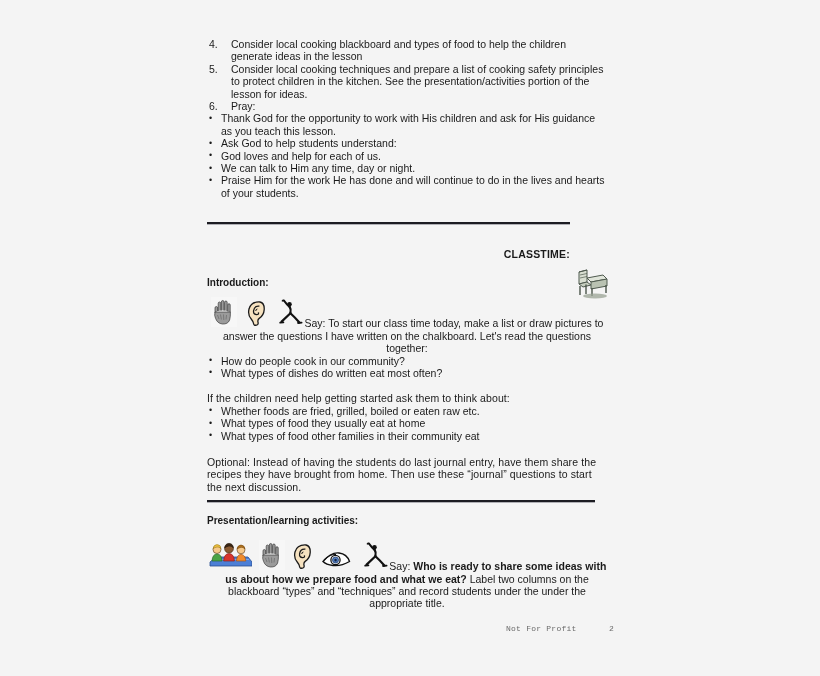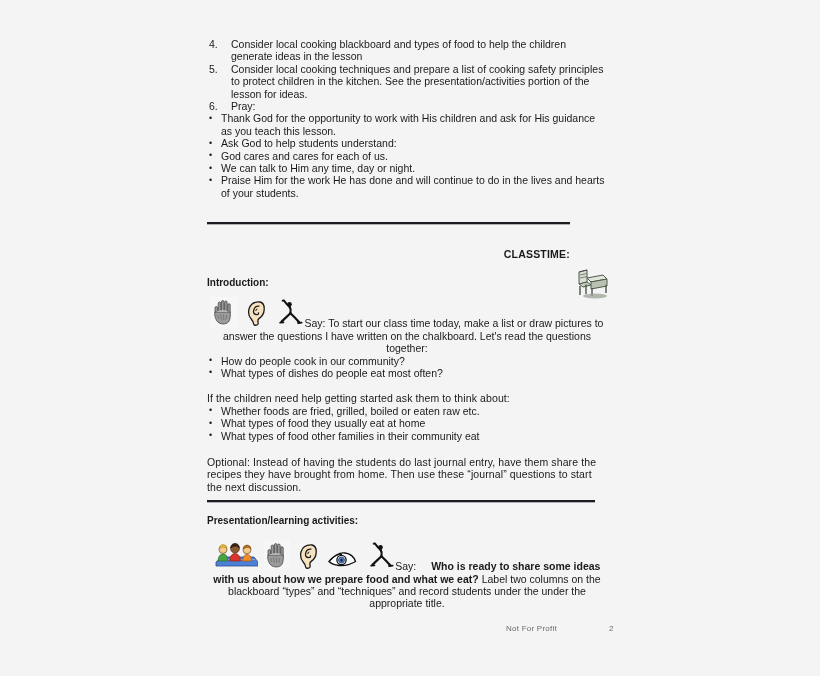--- a/index.html
+++ b/index.html
@@ -93,21 +93,21 @@
     font-size: 10.5px;
     font-weight: bold;
     text-align: right;
     width: 363px;
     letter-spacing: 0.02em;
   }
   .section-head {
     font-size: 10px;
     font-weight: bold;
   }
-  .bold { font-weight: bold; margin-left: 12px; }
+  .bold { font-weight: bold; }
   .ital { }
 
   
   .icon-para {
     font-size: 10.5px;
     line-height: 12.4px;
     text-align: center;
   }
   .icons-inline {
     display: inline-block;
@@ -128,21 +128,21 @@
     width: 38px;
     height: 38px;
   }
 
   
   .footer {
     position: absolute;
     left: 506px;
     top: 624px;
     width: 120px;
-    font-family: Liberation Sans, sans-serif;
+    font-family: Liberation Mono, monospace;
     font-size: 8px;
     color: #6b6b6b;
     letter-spacing: 0.03em;
   }
   .footer .pno {
     position: absolute;
     left: 103px;
     top: 0;
   }
 </style>
@@ -195,21 +195,21 @@
         <span>Thank God for the opportunity to work with His children and ask for His guidance as you teach this lesson.</span>
       </li>
       <li>
         <span class="bdot">•</span>
         <span>Ask God to help students understand:</span>
       </li>
     </ul>
     <ul class="bul ind2">
       <li>
         <span class="bdot">•</span>
-        <span>God cares and cares for each of us.</span>
+        <span>God loves and help for each of us.</span>
       </li>
       <li>
         <span class="bdot">•</span>
         <span>We can talk to Him any time, day or night.</span>
       </li>
     </ul>
     <ul class="bul ind1">
       <li>
         <span class="bdot">•</span>
         <span>Praise Him for the work He has done and will continue to do in the lives and hearts of your students.</span>
@@ -275,21 +275,21 @@
       </span><span>Say:</span><span> To start our class time today, make a list or draw pictures to answer the questions I have written on the chalkboard. Let's read the questions together:</span>
     </div>
 
     <ul class="bul ind-q" style="margin-top:0px;">
       <li>
         <span class="bdot">•</span>
         <span>How do people cook in our community?</span>
       </li>
       <li>
         <span class="bdot">•</span>
-        <span>What </span><span class="ital">types</span><span> of dishes do people eat most often?</span>
+        <span>What </span><span class="ital">types</span><span> of dishes do written eat most often?</span>
       </li>
     </ul>
 
     <div style="height:13px"></div>
 
     <div class="para">If the children need help getting started ask them to think about:</div>
 
     <ul class="bul ind-q">
       <li>
         <span class="bdot">•</span>

